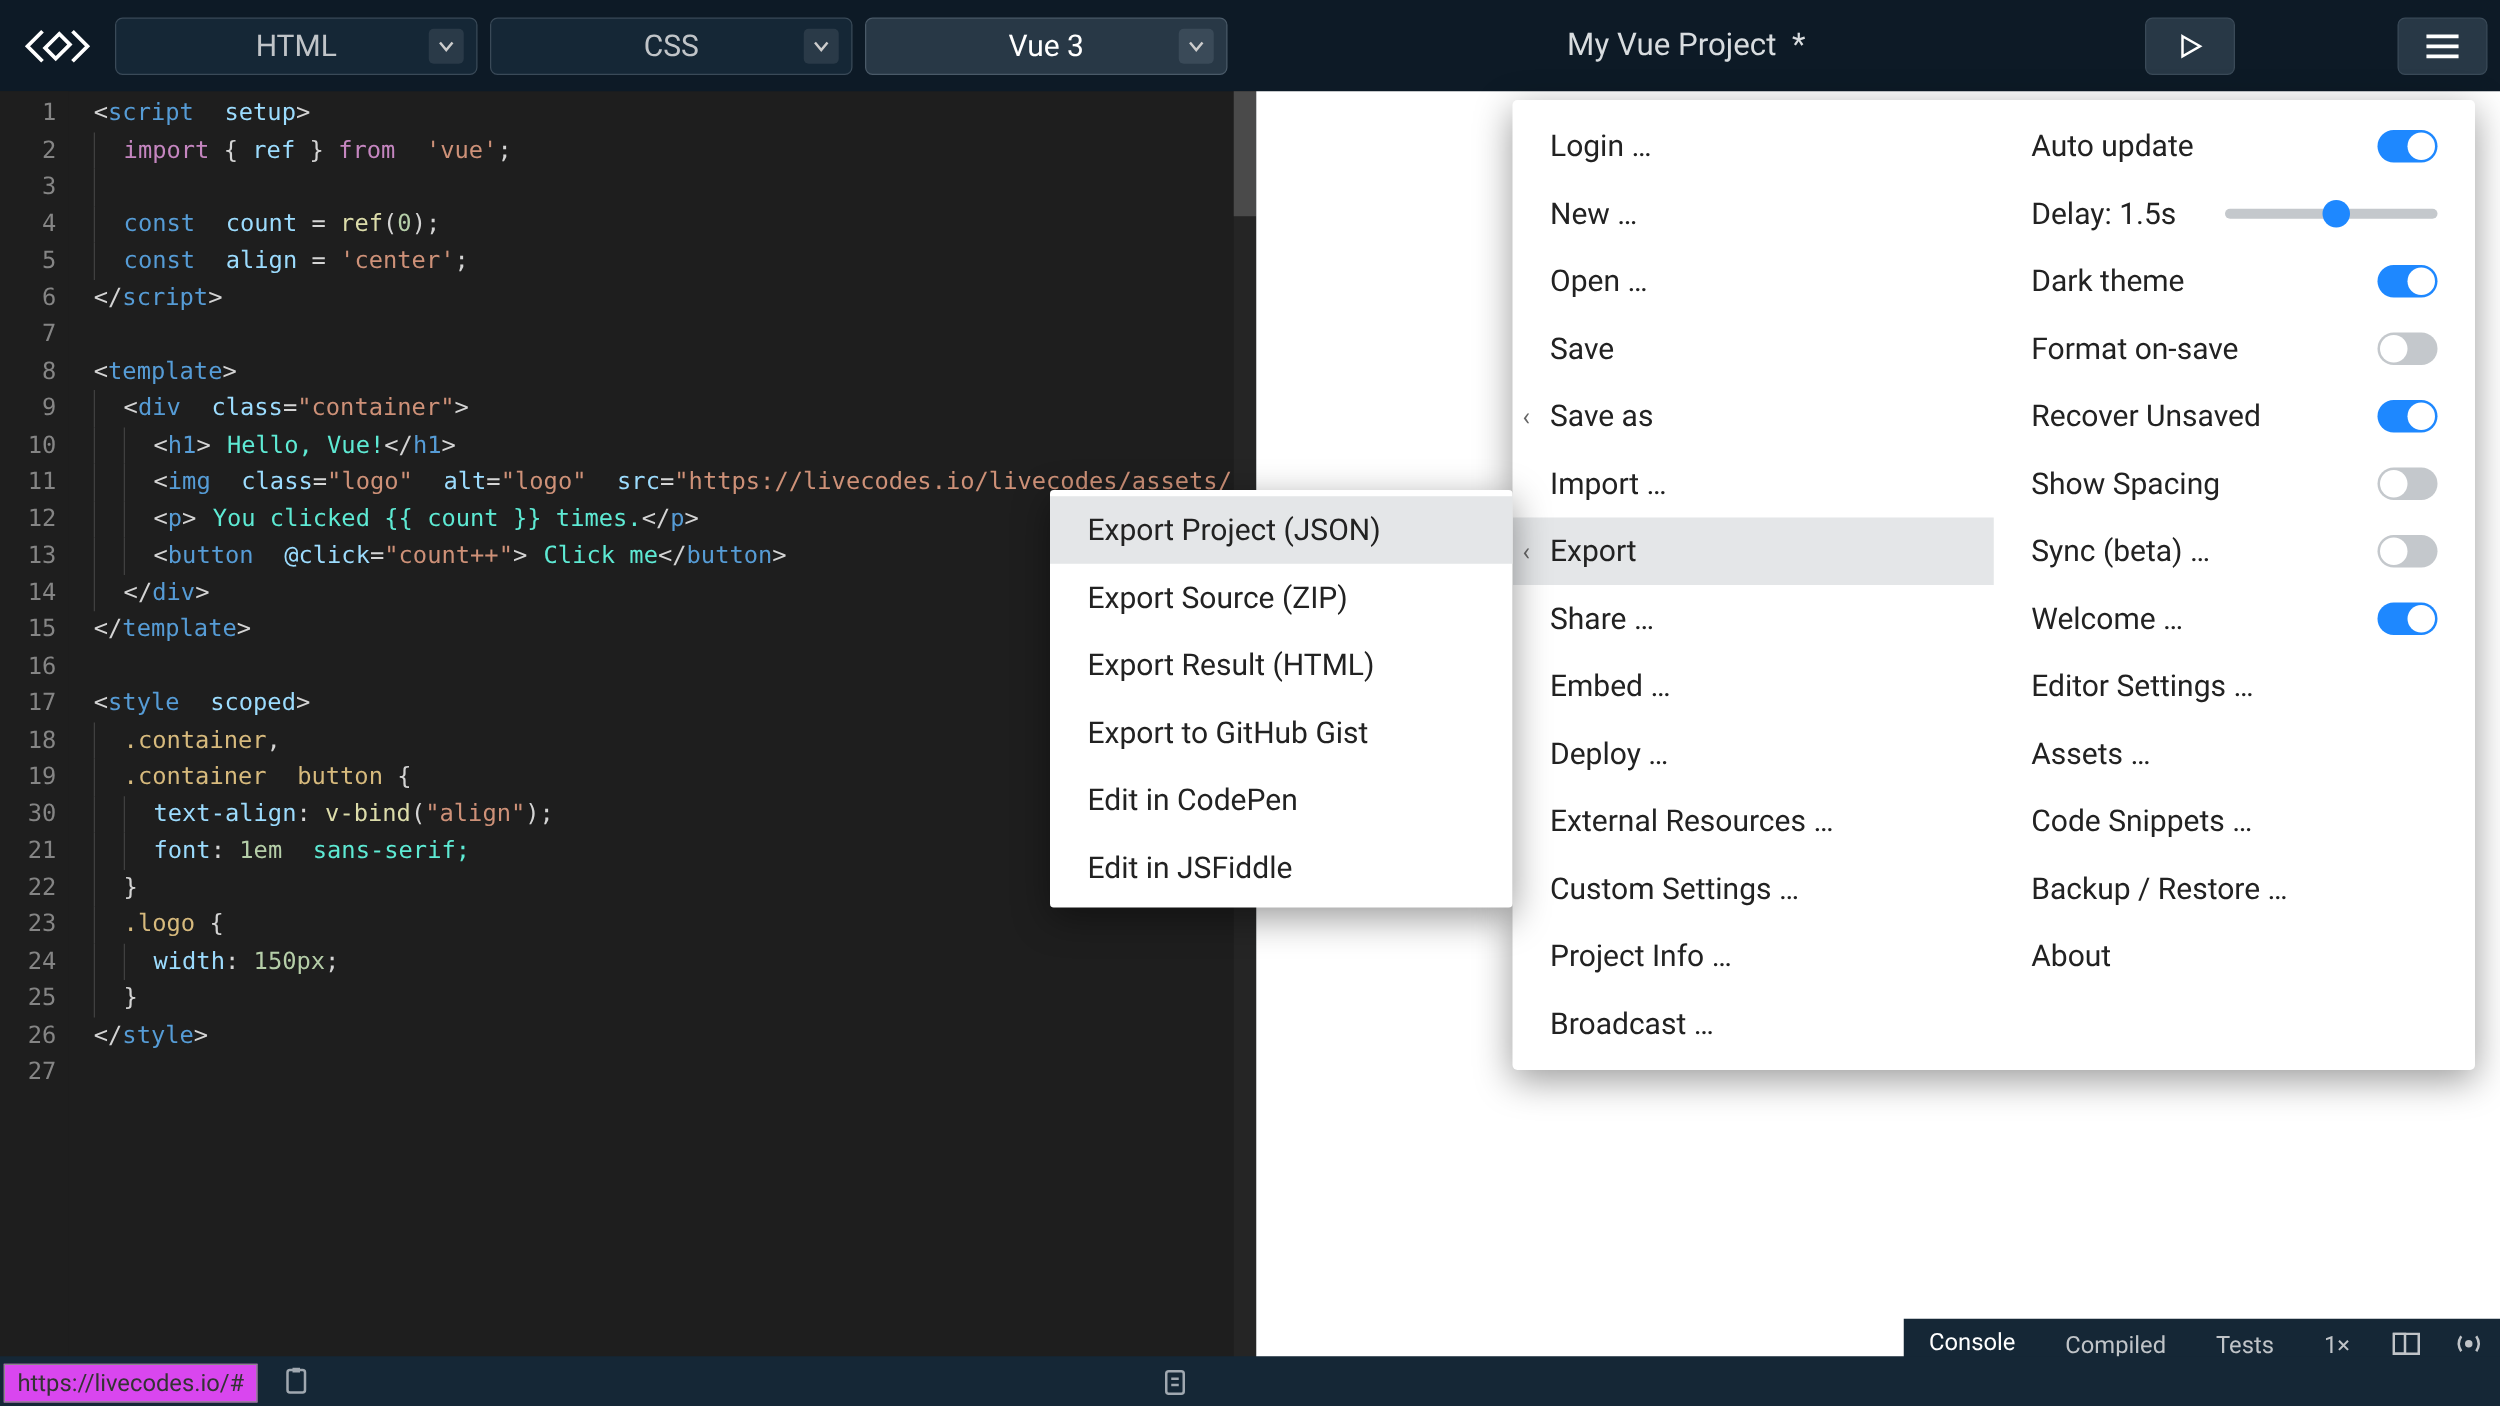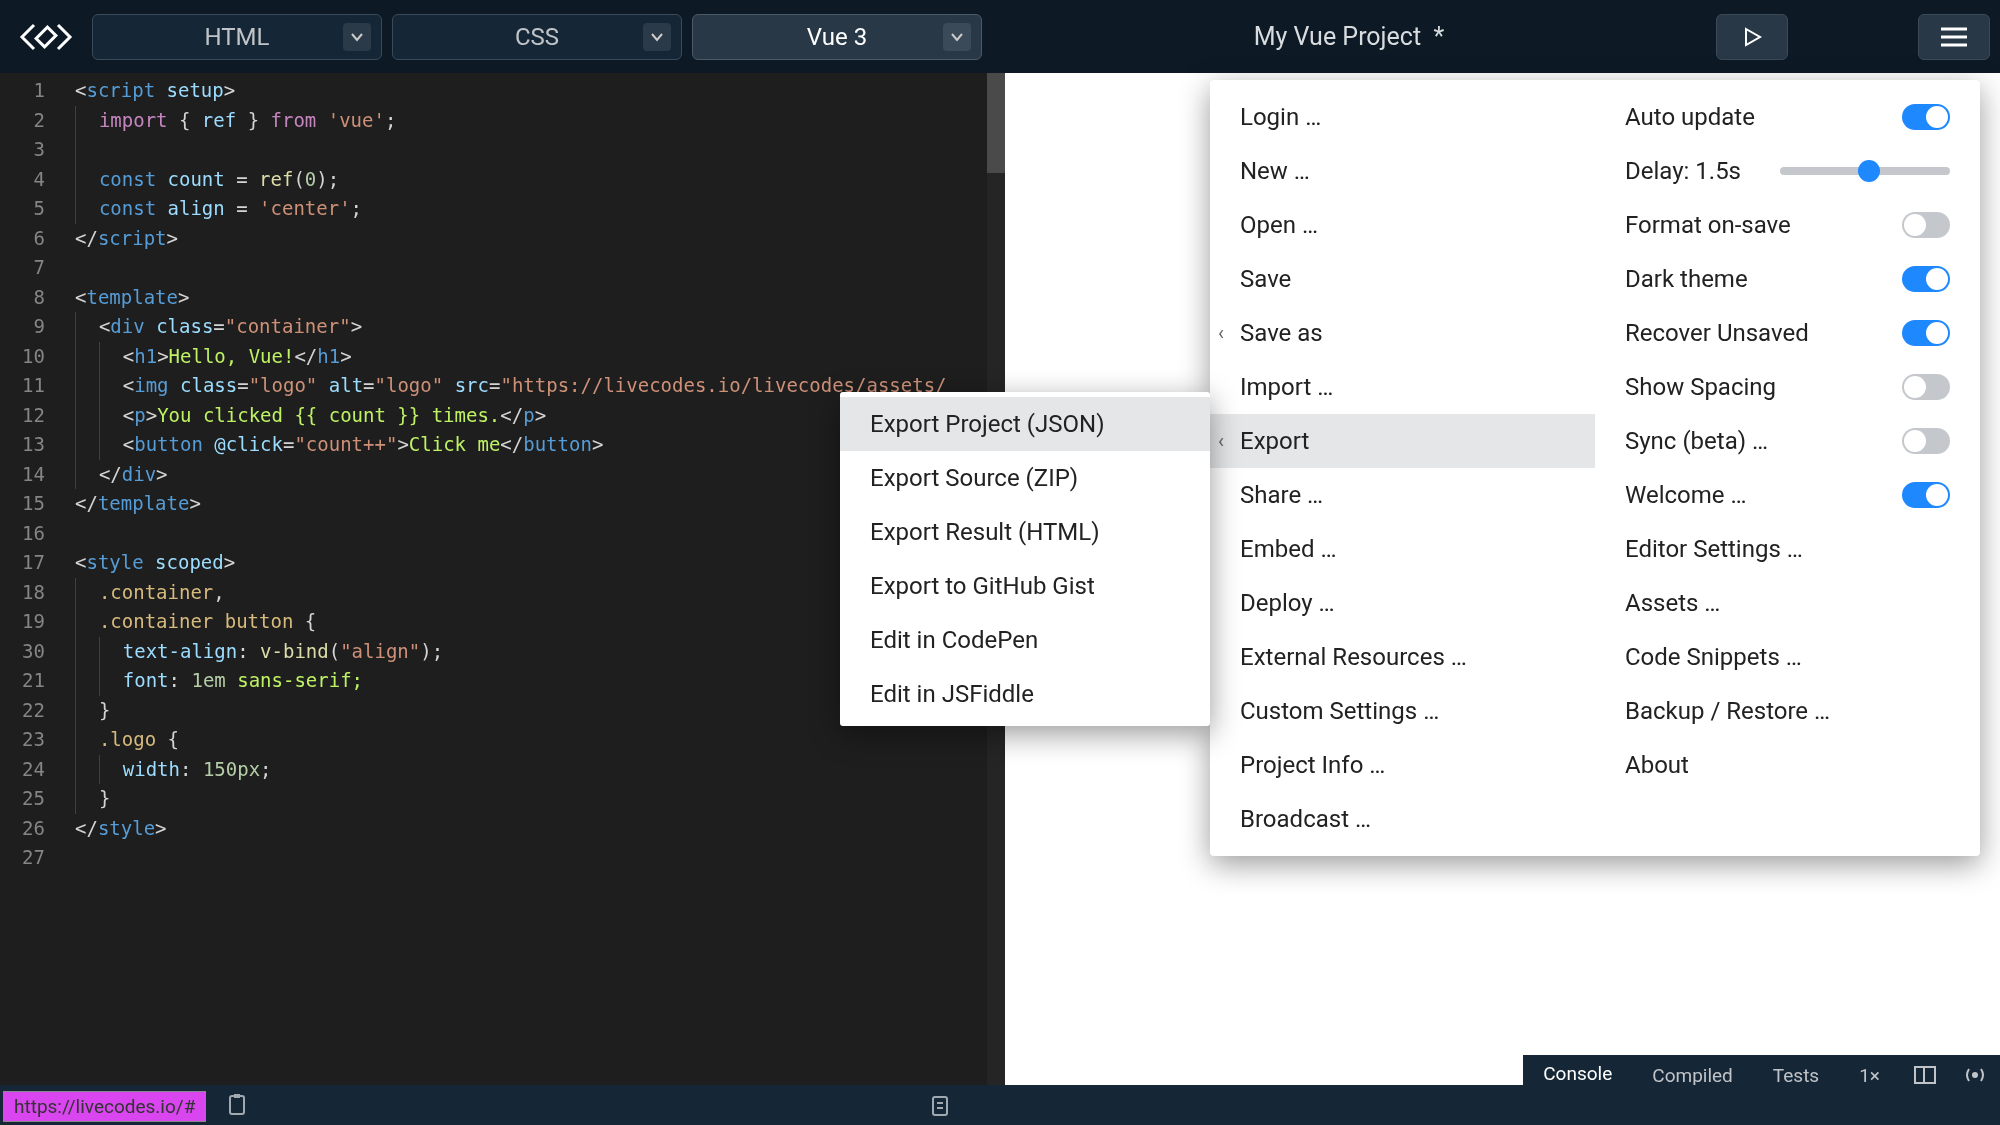--- a/index.html
+++ b/index.html
@@ -38,21 +38,21 @@
 .main { display:flex; height:1022px; }
 .editor-pane { width:1005px; background:#1e1e1e; position:relative; display:flex;}
 .gutter { width:55px; background:#1e1e1e; color:#858585; font-family:Consolas,Monaco,monospace;
   font-size:19px; line-height:29.5px; text-align:right; padding:3px 10px 0 0;}
 .code {
   flex:1; font-family:Consolas,Monaco,monospace; font-size:19px; line-height:29.5px;
   padding:3px 0 0 20px; white-space:pre; color:#d4d4d4; overflow:hidden;
 }
 .c-tag{color:#569cd6;} .c-attr{color:#9cdcfe;} .c-str{color:#ce9178;}
 .c-kw{color:#c586c0;} .c-fn{color:#dcdcaa;} .c-var{color:#9cdcfe;}
-.c-num{color:#b5cea8;} .c-punc{color:#d4d4d4;} .c-txt{color:#bef264;}
+.c-num{color:#b5cea8;} .c-punc{color:#d4d4d4;} .c-txt{color:#5eead4;margin-left:13px;}
 .c-sel{color:#d7ba7d;} .c-prop{color:#9cdcfe;}
 .indent { border-left:1px solid #404040; display:inline-block;}
 .minimap { position:absolute; right:0; top:0; width:18px; height:100%; background:#252525;}
 .vscroll { position:absolute; right:0; top:0; width:18px; height:100px; background:#4a4a4a;}
 .preview-pane { flex:1; background:#fff; position:relative;}
 .statusbar {
   position:absolute; height:40px; left:0; right:0; bottom:0; background:#152736;
   display:flex; align-items:center;
 }
 .status-left { display:flex; gap:20px; padding-left:15px; align-items:center;}
@@ -330,26 +330,26 @@
   <div class="menu-col" id="mcol2">
       <div class="mitem">
         <span>Auto update</span>
         <span class="toggle on"></span>
       </div>
       <div class="mitem">
         <span>Delay: 1.5s</span>
         <span class="slider"></span>
       </div>
       <div class="mitem">
+        <span>Dark theme</span>
+        <span class="toggle on"></span>
+      </div>
+      <div class="mitem">
         <span>Format on-save</span>
         <span class="toggle"></span>
-      </div>
-      <div class="mitem">
-        <span>Dark theme</span>
-        <span class="toggle on"></span>
       </div>
       <div class="mitem">
         <span>Recover Unsaved</span>
         <span class="toggle on"></span>
       </div>
       <div class="mitem">
         <span>Show Spacing</span>
         <span class="toggle"></span>
       </div>
       <div class="mitem">

